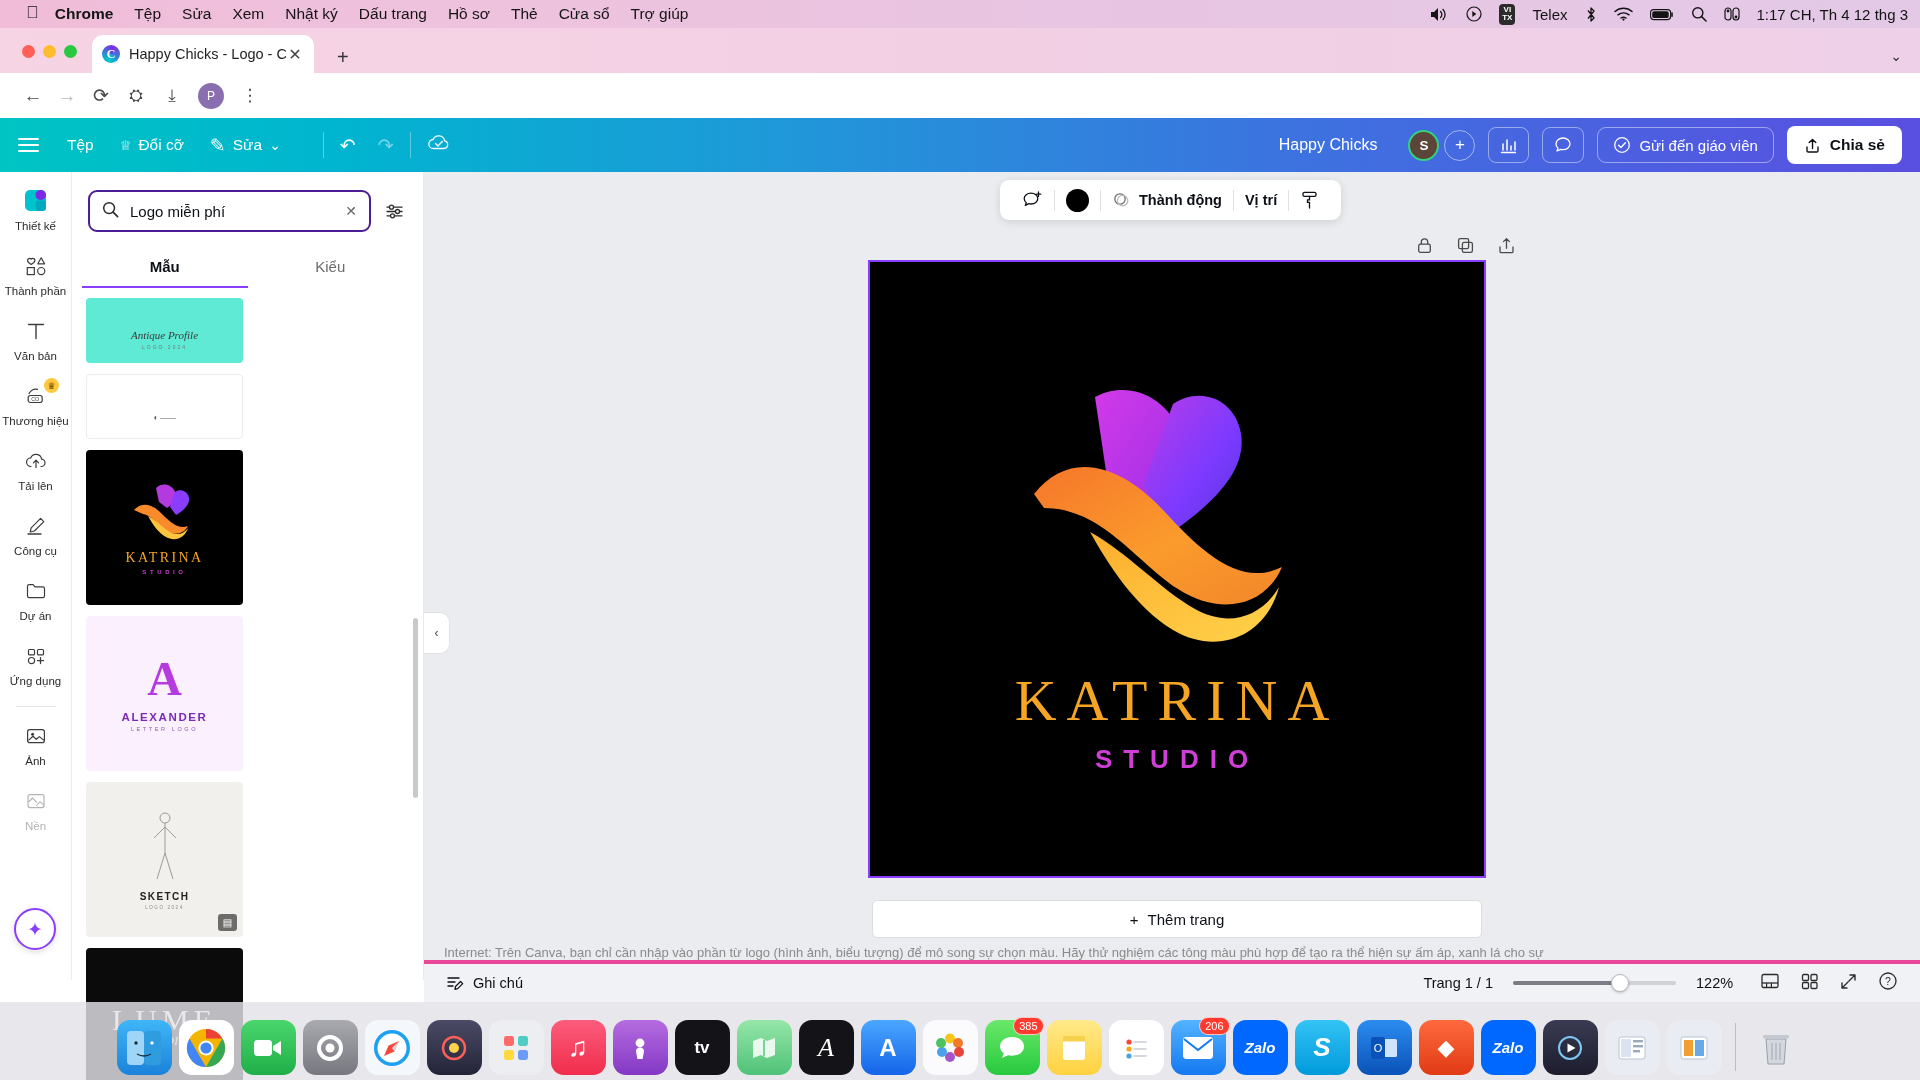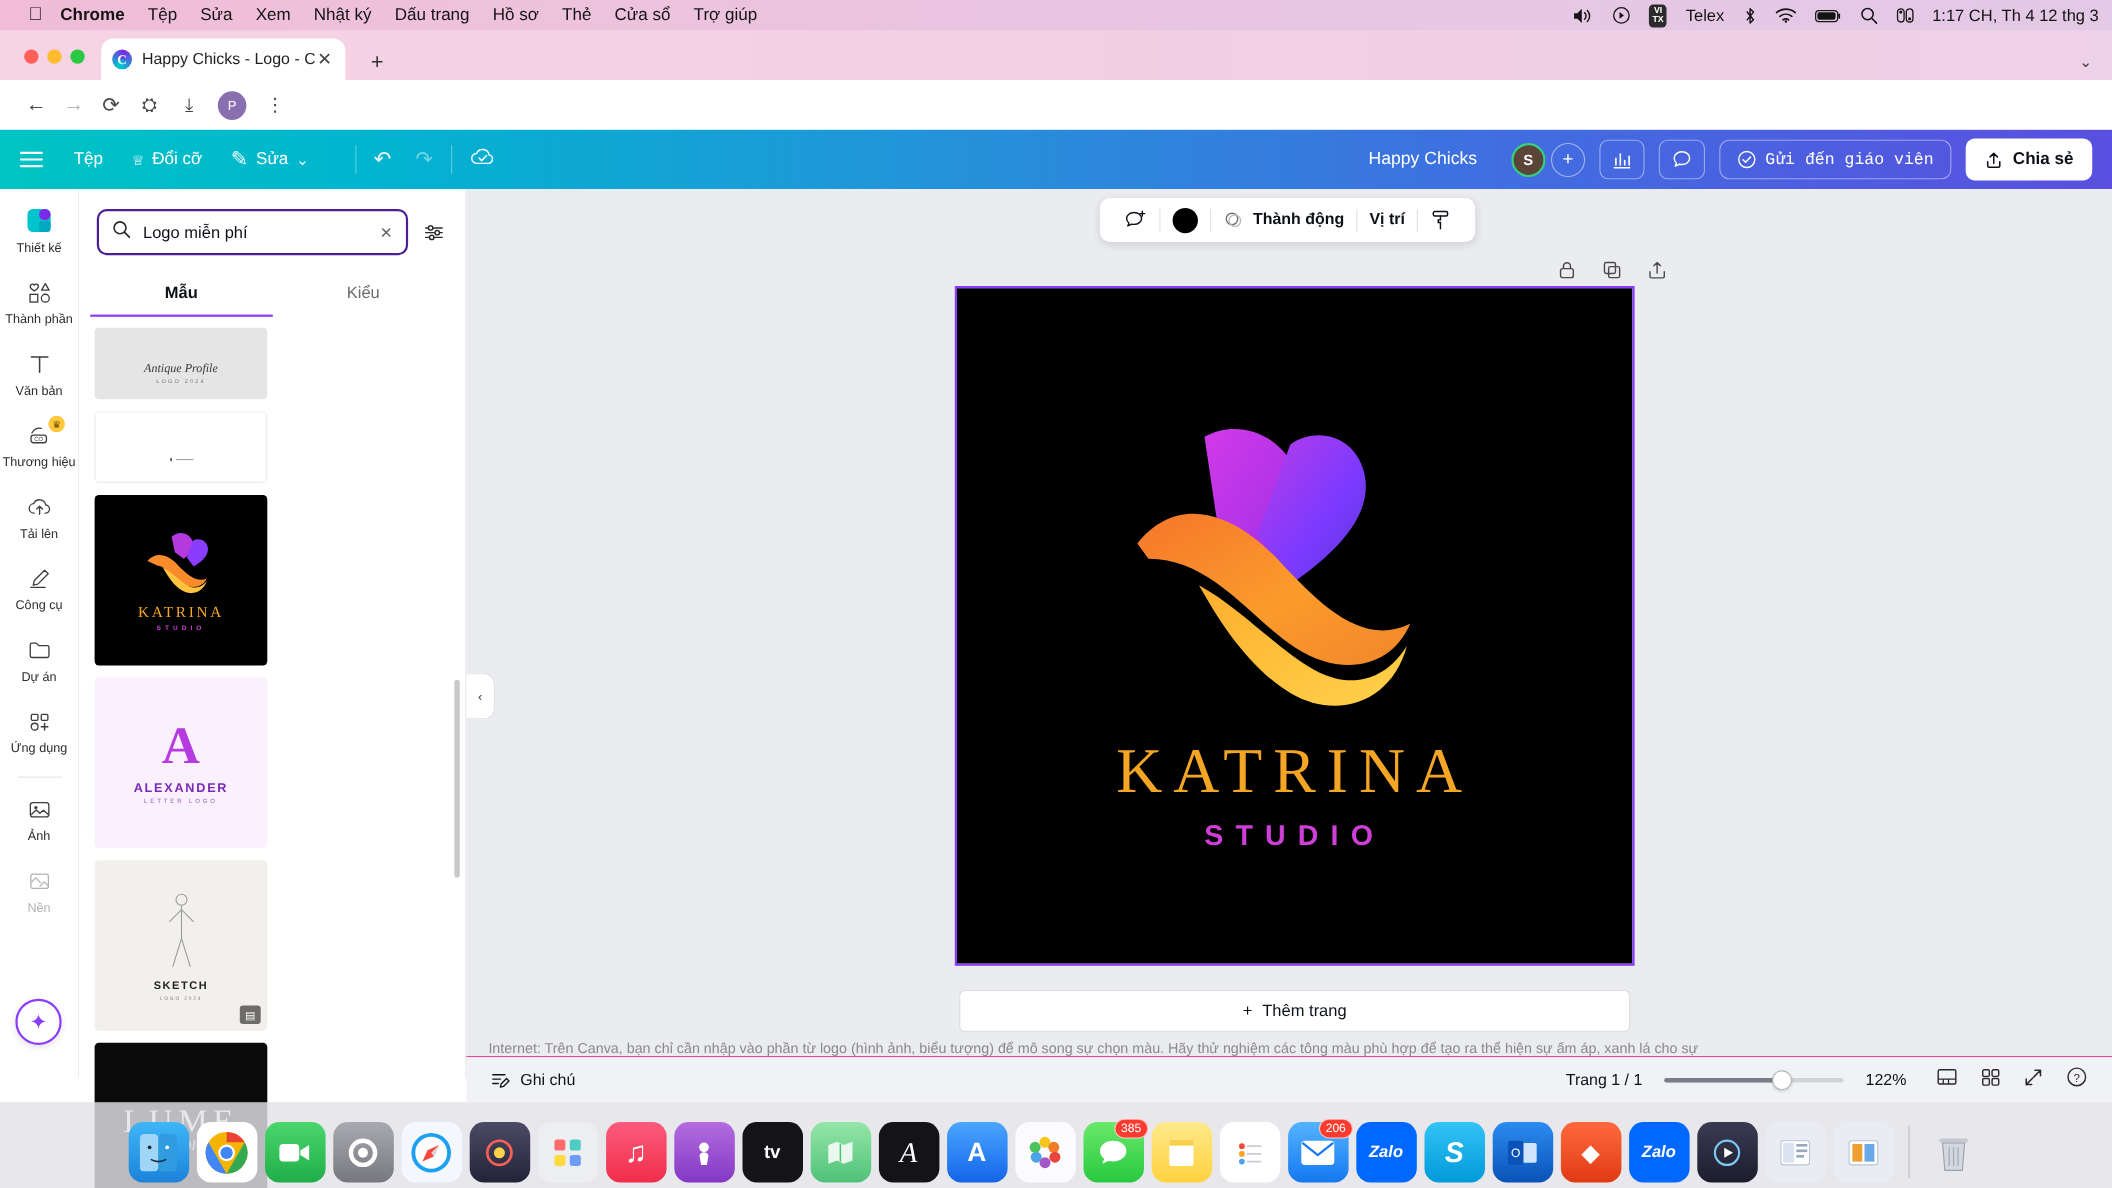--- a/index.html
+++ b/index.html
@@ -87,21 +87,21 @@
     width: 31px; height: 31px; border-radius:50%; background:#5b4438; color:#fff;
     border: 2px solid #35d07f; display:flex; align-items:center; justify-content:center;
     font-size: 13.5px; font-weight:600;
   }
   .plusbtn {
     width: 31px; height: 31px; border-radius:50%; border:1.5px solid rgba(255,255,255,.5);
     display:flex; align-items:center; justify-content:center; font-size: 17px; margin-left:-8px;
   }
   .hbtn {
     height: 36px; border-radius: 8px; border:1.5px solid rgba(255,255,255,.45);
-    display:flex; align-items:center; justify-content:center; padding: 0 11px; font-size: 15px; gap: 8px; font-family: Liberation Mono, monospace;
+    display:flex; align-items:center; justify-content:center; padding: 0 11px; font-size: 15px; gap: 8px;
   }
   .hbtn.pill { border-radius: 9px; padding: 0 15px; }
   .share-btn {
     height: 38px; border-radius: 8px; background:#fff; color:#0d1117;
     display:flex; align-items:center; gap: 9px; padding: 0 17px; font-size: 15.5px; font-weight:600;
   }
 
   
   .rail {
     position:absolute; top: 172px; left: 0; width: 72px; height: 808px; background:#fff;
@@ -180,21 +180,21 @@
   .brand-sub { font-size: 26px; letter-spacing: 11px; color:#cf3fd8; font-weight:700; margin-top: 10px; }
   .add-page {
     position:absolute; left: 872px; top: 900px; width: 610px; height: 38px; border:1px solid #dcdcdc;
     border-radius: 5px; background:#fff; display:flex; align-items:center; justify-content:center;
     gap: 9px; font-size: 15px; color:#0d1117;
   }
 
   
   .bottombar {
     position:absolute; bottom: 78px; left: 424px; width: 1496px; height: 42px; background:#f1f2f5;
-    border-top:1px solid #ec4899; display:flex; align-items:center; padding: 0 22px;
+    border-top:4px solid #ec4899; display:flex; align-items:center; padding: 0 22px;
   }
   .notes { display:flex; align-items:center; gap: 9px; font-size: 14.5px; color:#0d1117; }
   .bb-right { margin-left:auto; display:flex; align-items:center; gap: 20px; }
   .pagecount { font-size: 14.5px; color:#0d1117; }
   .zoomslider { width: 163px; height: 4px; background:#d0d2d7; border-radius:3px; position:relative; }
   .zoomslider .fill { position:absolute; left:0; top:0; height:4px; width: 108px; background:#7a7d85; border-radius:3px; }
   .zoomslider .knob {
     position:absolute; left: 98px; top: -7px; width: 18px; height: 18px; border-radius:50%;
     background:#fff; border:1px solid #b5b7bc; box-shadow: 0 1px 3px rgba(0,0,0,.2);
   }
@@ -500,21 +500,21 @@
           </svg>
       </span>
     </div>
     <div class="tabs">
       <div class="ptab sel">Mẫu</div>
       <div class="ptab">Kiểu</div>
     </div>
 
     <div class="grid">
 
-      <div class="card clip" style="background:#e5e5e5;">
+      <div class="card clip" style="background:#5eead4;">
         <div style="font-family:'Liberation Serif',serif;font-style:italic;font-size:11px;color:#3a3a3a;margin-top:18px;">Antique Profile</div>
         <div style="font-size:5px;letter-spacing:2px;color:#777;margin-top:3px;">LOGO 2024</div>
       </div>
       <div class="card clip" style="background:#fff;border:1px solid #ececec;">
         <div style="font-size:8px;color:#555;margin-top:22px;">◖ ——</div>
       </div>
 
       <div class="card" style="background:#000;">
         <svg width="78" height="64" viewBox="0 0 78 64">
           <path d="M30 8c6-6 16-4 19 4 2 6-2 12-8 16l-8-6z" fill="#b43ae0"></path>

